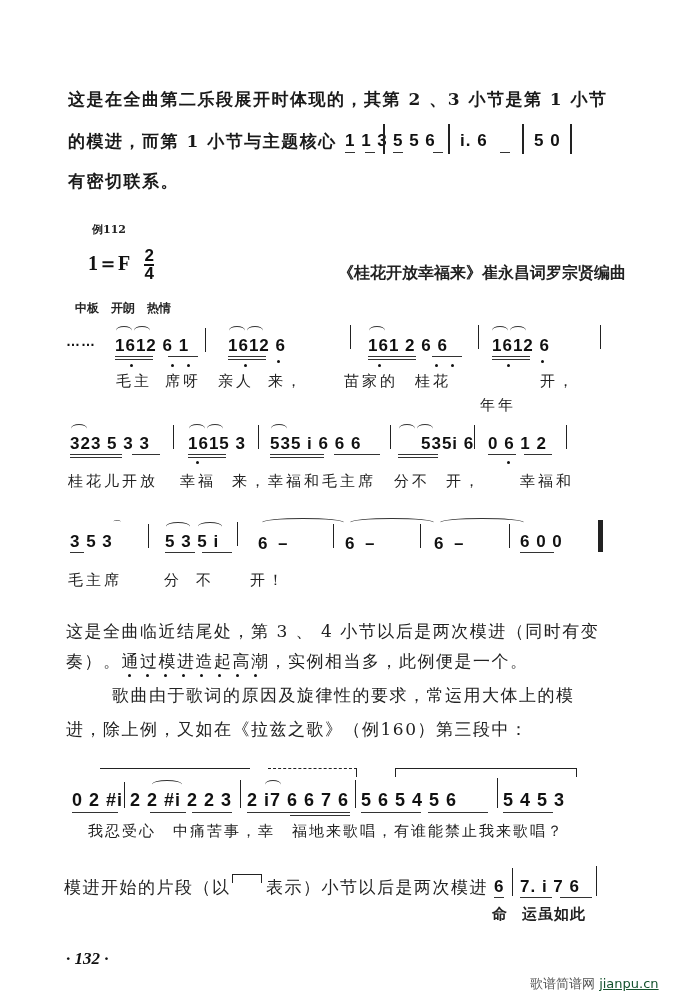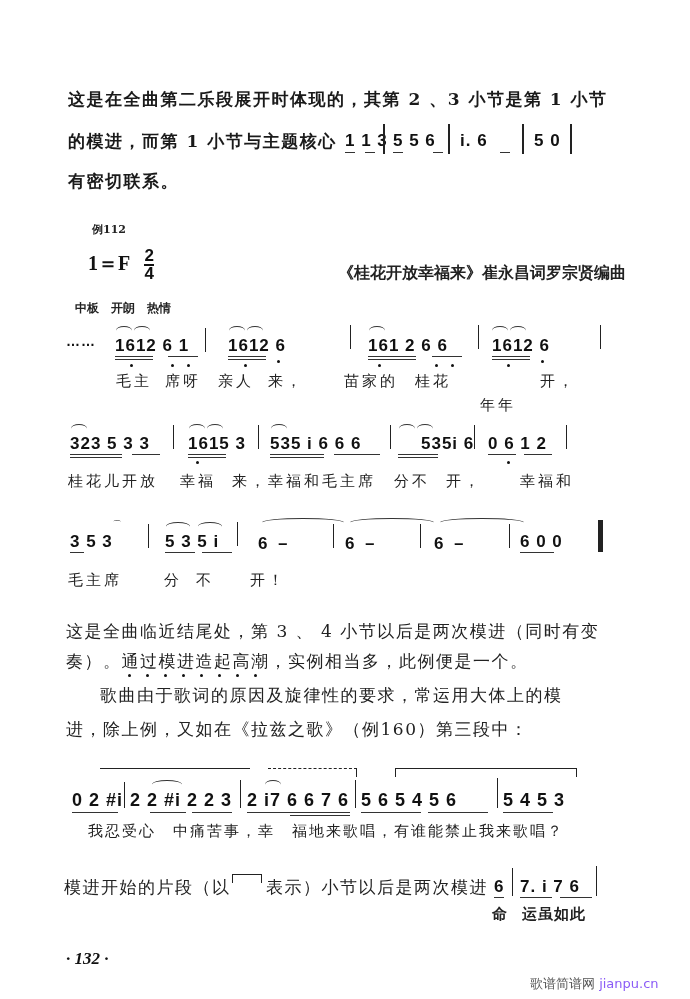--- a/index.html
+++ b/index.html
@@ -26,21 +26,21 @@
     border-radius: 50% 50% 0 0;
   }
   .bracket {
     position: absolute; height: 8px; border-top: 1.5px solid #222;
     border-left: 1.5px solid #222; border-right: 1.5px solid #222;
   }
   .dot { position: absolute; width: 3px; height: 3px; border-radius: 50%; background: #111; }
   .frac { display: inline-block; text-align: center; vertical-align: middle; line-height: 16px; font-family: "Liberation Sans", sans-serif; font-weight: bold; font-size: 17px; }
   .frac span { display: block; }
   .watermark { font-size: 13px; color: #555; font-family: "DejaVu Sans", sans-serif; }
-  .watermark .en { color: #8b5cf6; font-family: "DejaVu Sans", sans-serif; }
+  .watermark .en { color: #14532d; font-family: "DejaVu Sans", sans-serif; text-decoration: underline; }
   .pagenum { font-family: "Liberation Serif", serif; font-style: italic; font-weight: bold; font-size: 17px; }
 </style>
 </head>
 <body>
 
 <div class="abs para" style="left:68px; top:88px;">这是在全曲第二乐段展开时体现的，其第 2 、3 小节是第 1 小节</div>
 
 <div class="abs para" style="left:68px; top:130px;">的模进，而第 1 小节与主题核心</div>
 <div>
   <span class="abs notes" style="left:345px; top:131px;">1 1 3</span>
@@ -206,21 +206,21 @@
 <div>
   <div class="dot" style="left:128px; top:674px;"></div>
   <div class="dot" style="left:146px; top:674px;"></div>
   <div class="dot" style="left:164px; top:674px;"></div>
   <div class="dot" style="left:182px; top:674px;"></div>
   <div class="dot" style="left:200px; top:674px;"></div>
   <div class="dot" style="left:218px; top:674px;"></div>
   <div class="dot" style="left:236px; top:674px;"></div>
   <div class="dot" style="left:254px; top:674px;"></div>
 </div>
-<div class="abs para-light" style="left:100px; top:684px;">歌曲由于歌词的原因及旋律性的要求，常运用大体上的模</div>
+<div class="abs para-light" style="left:112px; top:684px;">歌曲由于歌词的原因及旋律性的要求，常运用大体上的模</div>
 <div class="abs para-light" style="left:66px; top:718px;">进，除上例，又如在《拉兹之歌》（例160）第三段中：</div>
 
 <div>
   <div class="bracket" style="left:100px; top:768px; width:150px; border-right:none; border-left:none;"></div>
   <div class="bracket" style="left:268px; top:768px; width:88px; border-left:none; border-top-style:dashed;"></div>
   <div class="bracket" style="left:395px; top:768px; width:180px;"></div>
 
   <span class="abs notes" style="left:72px; top:790px; font-size:18px;">0 2 #i</span>
   <div class="bar thin" style="left:124px; top:782px; height:26px;"></div>
   <span class="abs notes" style="left:130px; top:790px; font-size:18px;">2 2 #i  2 2 3</span>

